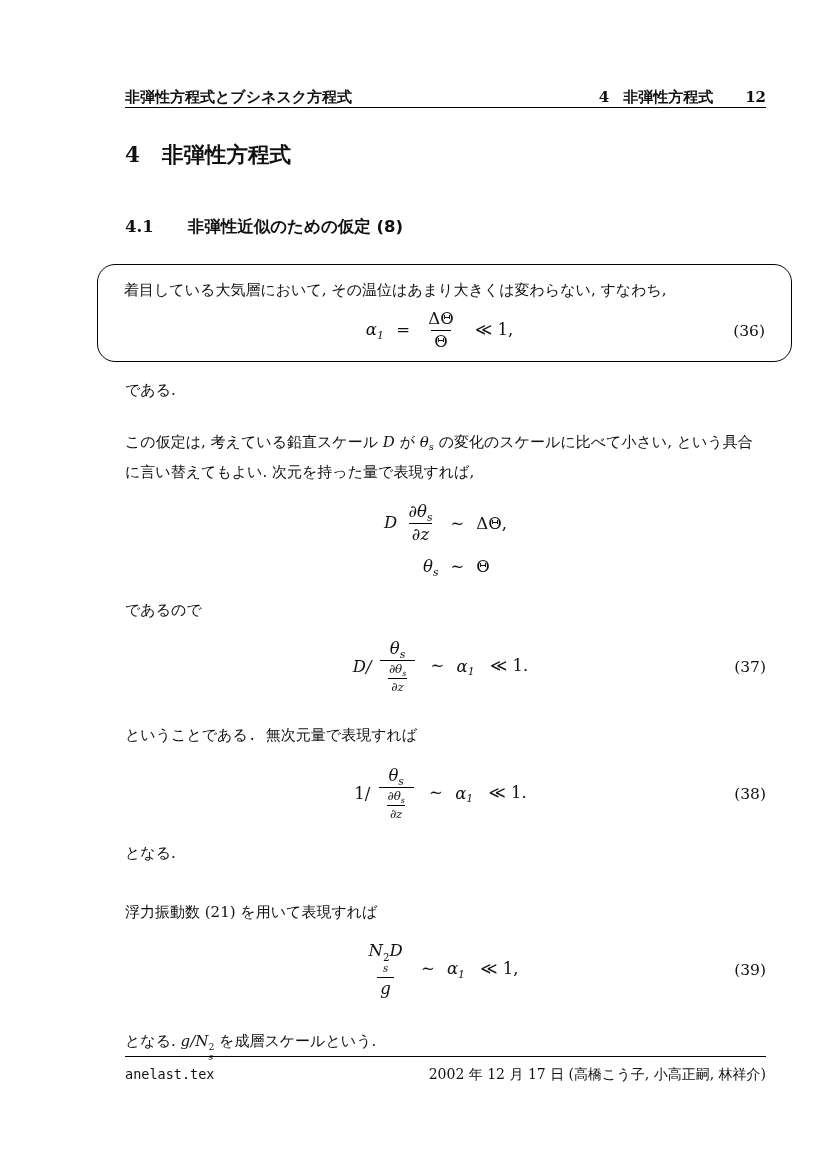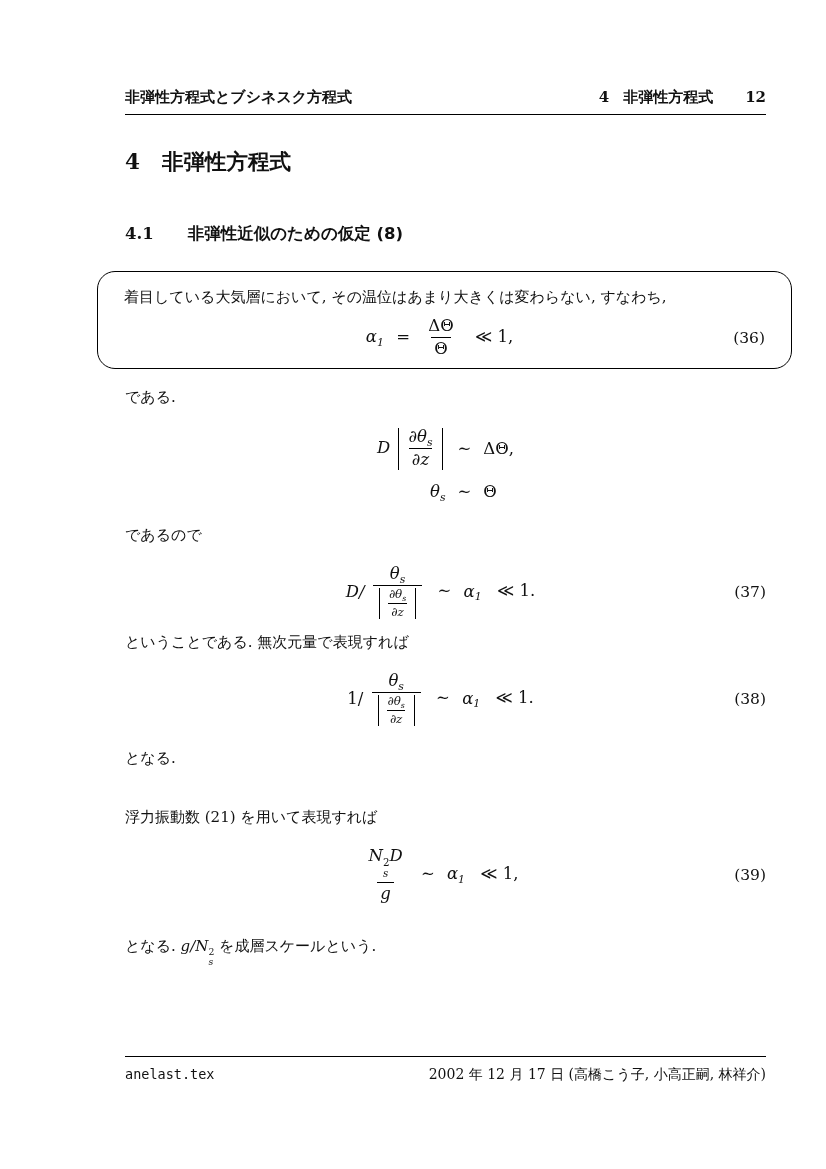--- a/index.html
+++ b/index.html
@@ -6,41 +6,41 @@
   body{
     width:826px;height:1169px;position:relative;background:#ffffff;color:#111;
     font-family:"DejaVu Serif","Liberation Serif",serif;
     -webkit-font-smoothing:antialiased;
   }
   .content{position:absolute;left:125px;width:641px;top:0;}
 
   
   .running-header{
     margin-top:88px;display:flex;justify-content:space-between;align-items:baseline;
-    border-bottom:1.2px solid #000;padding-bottom:7px;font-size:15px;
+    border-bottom:1.2px solid #000;font-size:15px;
   }
   .jp-gothic{font-family:"DejaVu Sans","Liberation Sans",sans-serif;font-weight:bold;}
   .serif-bold{font-family:"DejaVu Serif","Liberation Serif",serif;font-weight:bold;}
   .hdr-right{display:inline-flex;align-items:baseline;gap:14px;}
   .hdr-right .pagenum{margin-left:18px;}
 
   
   .section-heading{margin-top:32px;font-size:21.5px;display:flex;align-items:baseline;gap:22px;}
   .subsection-heading{margin-top:47px;font-size:16.5px;display:flex;align-items:baseline;gap:34px;}
 
   
   .para{font-size:15px;line-height:30px;margin-top:0;}
   .mt-p1{margin-top:27px;}
   .mt-box{margin-top:26px;}
   .mt-dearu{margin-top:13px;}
   .mt-p3{margin-top:22px;}
   .mt-align{margin-top:16px;}
   .mt-dearunode{margin-top:19px;}
   .mt-eq37{margin-top:10px;}
-  .mt-toiu{margin-top:8px;}
+  .mt-toiu{margin-top:28px;font-family:Liberation Mono, monospace;}
   .mt-eq38{margin-top:10px;}
   .mt-tonaru{margin-top:17px;}
   .mt-furyoku{margin-top:29px;}
   .mt-eq39{margin-top:10px;}
   .mt-last{margin-top:28px;}
 
   
   .assumption-box{
     border:1.3px solid #000;border-radius:18px;
     padding:13px 26px 10px 26px;margin-left:-28px;margin-right:-26px;
@@ -50,21 +50,21 @@
   
   .eq-row{position:relative;text-align:center;font-size:16.5px;}
   .eq-tag{position:absolute;right:0;top:50%;transform:translateY(-50%);font-size:15.5px;font-style:normal;}
   .math{font-style:italic;}
   .up{font-style:normal;}
   sub.msub{font-size:0.66em;font-style:italic;line-height:0;vertical-align:-0.35em;}
   .frac{display:inline-flex;flex-direction:column;align-items:center;vertical-align:middle;margin:0 3px;}
   .frac .num{display:block;padding:0 3px 2px 3px;line-height:1.1;}
   .frac .den{display:block;border-top:1px solid #000;padding:2px 3px 0 3px;line-height:1.1;}
   .frac.small{font-size:0.72em;}
-  .absgrp{display:inline-flex;align-items:center;vertical-align:middle;}
+  .absgrp{display:inline-flex;align-items:center;vertical-align:middle;flex-direction:column;}
   .vbar{width:1px;align-self:stretch;background:#000;margin:0 3px;}
   .rel{margin:0 7px;font-style:normal;}
   .relwide{margin:0 10px;font-style:normal;}
   .supsub{display:inline-flex;flex-direction:column;align-items:flex-start;font-size:0.62em;line-height:1.05;vertical-align:-0.5em;}
   .ss-sup{font-style:normal;}
   .ss-sub{font-style:italic;}
   .align-table{display:inline-grid;grid-template-columns:auto auto auto;column-gap:0;row-gap:12px;align-items:center;font-size:16.5px;}
   .al-lhs{justify-self:end;}
   .al-rel{justify-self:center;margin:0 12px;font-style:normal;}
   .al-rhs{justify-self:start;}
@@ -112,20 +112,21 @@
         <span class="num up">ΔΘ</span>
         <span class="den up">Θ</span>
       </span>
       <span class="relwide">≪ 1,</span>
       <span class="eq-tag">(36)</span>
     </div>
   </div>
 
   <p class="para mt-dearu">である.</p>
 
+  <p class="para mt-p3"><span>この仮定は, 考えている鉛直スケール </span><span class="math">D</span><span> が </span><span class="math">θ</span><sub class="msub">s</sub><span> の変化のスケールに比べて小さい, という具合に言い替えてもよい. 次元を持った量で表現すれば,</span></p>
 
   <div class="eq-row mt-align">
     <span class="align-table">
       <span class="al-lhs">
         <span class="math">D</span>
         <span class="absgrp">
           <span class="vbar"></span>
           <span class="frac">
             <span class="num math"><span>∂θ</span><sub class="msub">s</sub></span>
             <span class="den math">∂z</span>

